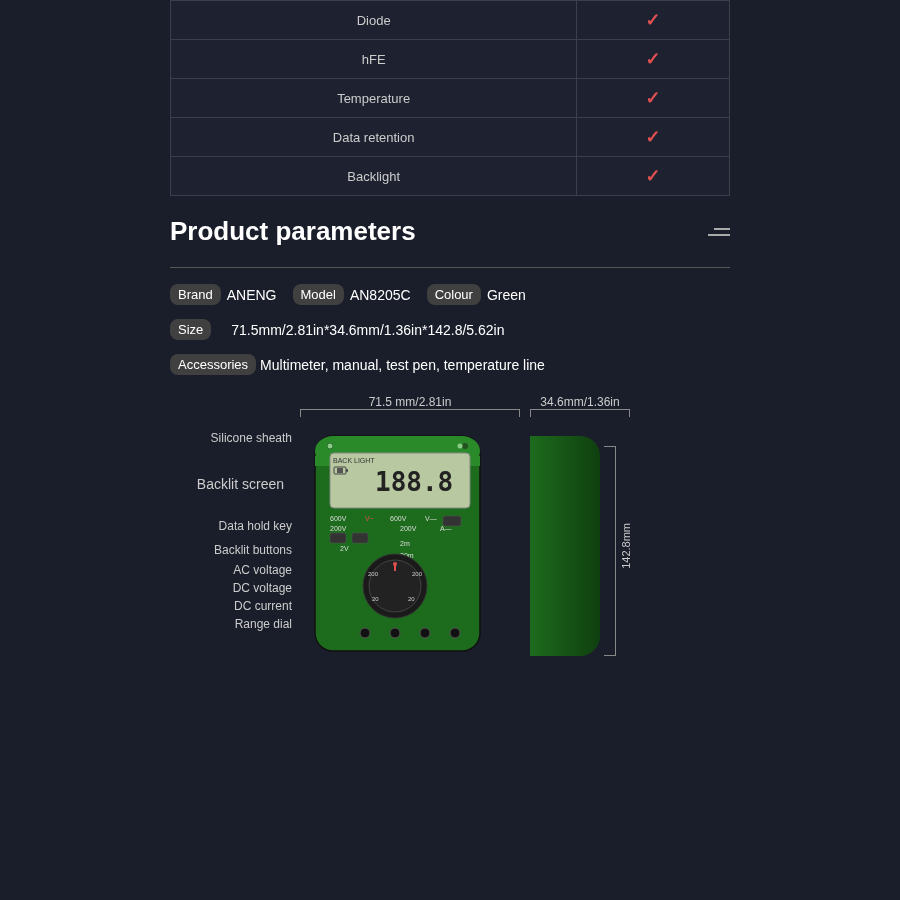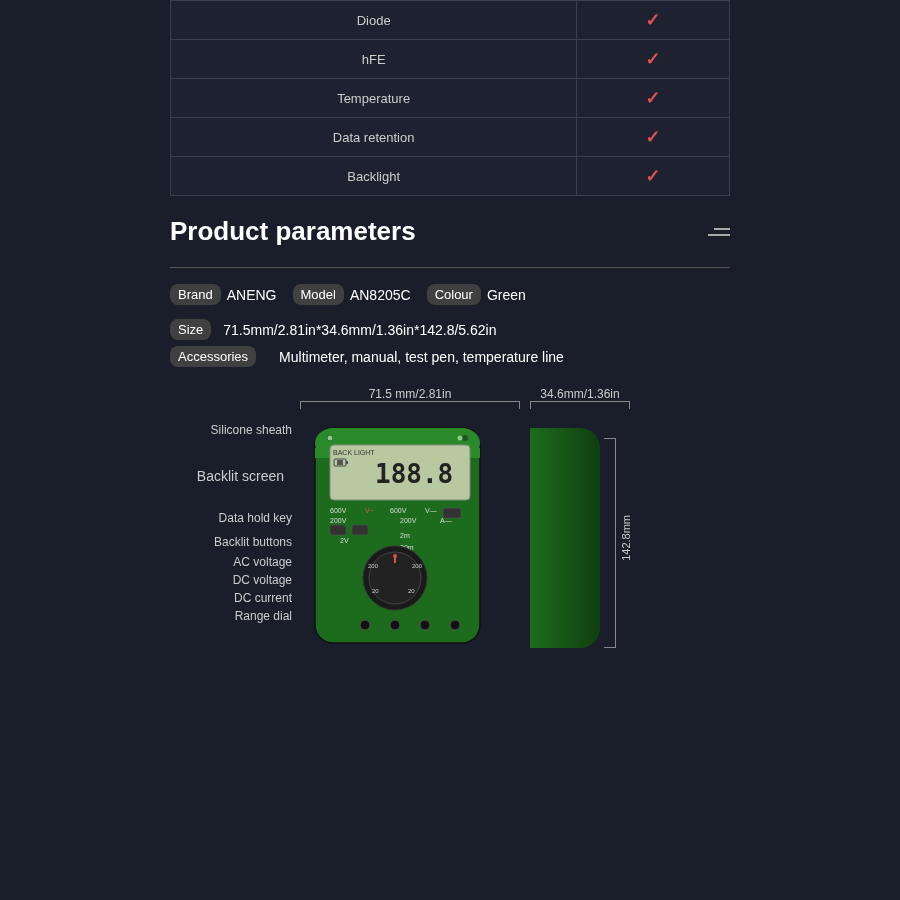--- a/index.html
+++ b/index.html
@@ -114,29 +114,29 @@
     .tag-value {
       color: #ffffff;
       font-size: 14px;
       margin-right: 10px;
     }
 
     
     .size-row {
       display: flex;
       align-items: center;
-      gap: 12px;
-      margin-bottom: 6px;
+      gap: 20px;
+      margin-bottom: 14px;
     }
 
     
     .accessories-row {
       display: flex;
       align-items: center;
-      gap: 23px;
+      gap: 4px;
       margin-bottom: 10px;
     }
 
     
     .diagram-section {
       padding: 0 170px;
       flex: 1;
     }
   </style>
 </head>

